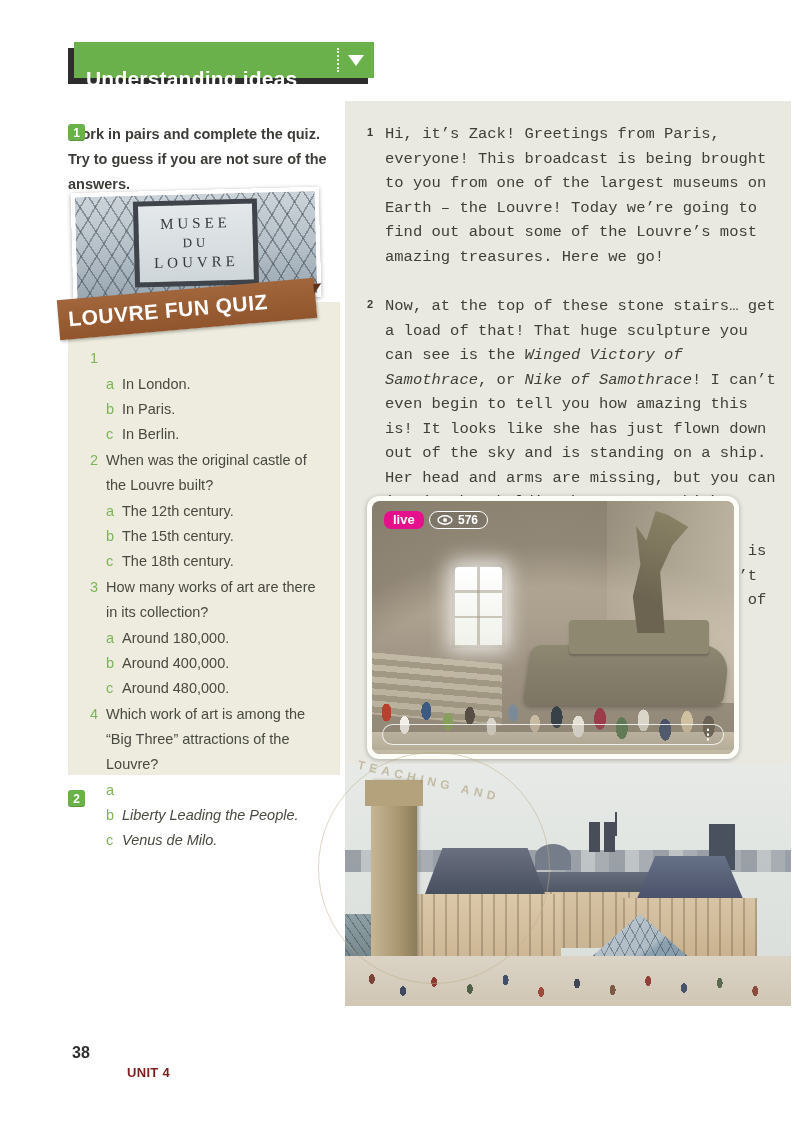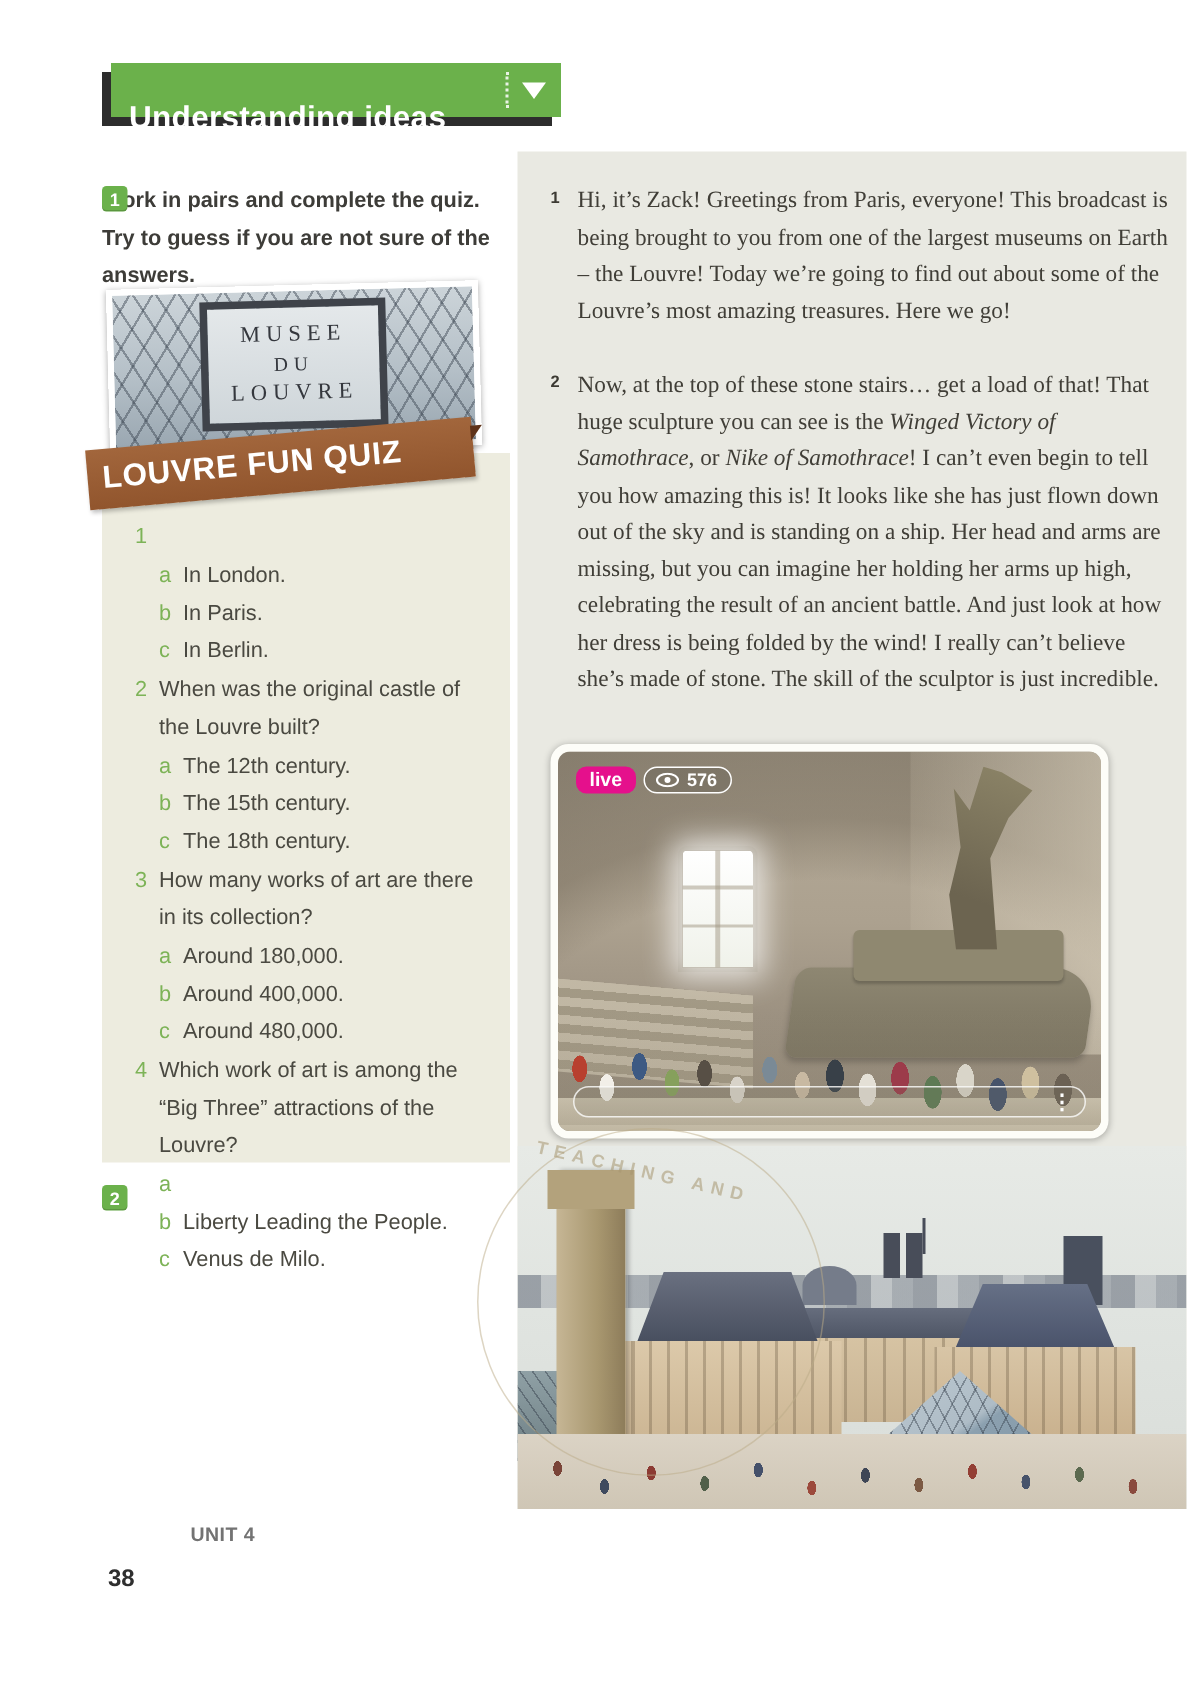--- a/index.html
+++ b/index.html
@@ -48,32 +48,32 @@
   
   .quiz-box { position:absolute; left:68px; top:302px; width:272px; height:473px; background:#edecdf; z-index:1;
               padding:44px 14px 0 22px; }
   .q { margin-bottom:1px; }
   .q-head { display:flex; margin-bottom:1px; }
   .q-num { width:16px; color:#7db357; font-size:14.5px; line-height:25px; flex:none; }
   .q-text { color:#4a4941; font-size:14.5px; line-height:25px; }
   .opt { display:flex; margin-left:16px; }
   .opt-letter { width:16px; color:#7db357; font-size:14.5px; line-height:25px; flex:none; }
   .opt-text { color:#4a4941; font-size:14.5px; line-height:25px; }
-  .opt-text.italic { }
+  .opt-text.italic { font-style:italic; }
 
   
   .footer-pageno { position:absolute; left:72px; top:1044px; font-size:16px; font-weight:bold; color:#2f2f2f; }
-  .footer-unit { position:absolute; left:127px; top:1015px; font-size:13px; font-weight:bold; color:#737373; letter-spacing:0.3px; }
+  .footer-unit { position:absolute; left:127px; top:1065px; font-size:13px; font-weight:bold; color:#7f1d1d; letter-spacing:0.3px; }
 
   
   .passage-panel { position:absolute; left:345px; top:101px; width:446px; height:905px; background:#e9e9e2; }
   .passage-body { position:absolute; left:10px; top:21px; width:424px; }
   .para { display:flex; margin-bottom:25px; }
   .para-num { width:30px; flex:none; font-size:11px; font-weight:bold; color:#3c3a33; padding-top:4px; text-align:center; }
-  .para-text { flex:1; font-family:Liberation Serif, serif; font-size:15.5px; line-height:24.5px; color:#403e37; }
+  .para-text { flex:1; font-family:Liberation Mono, monospace; font-size:15.5px; line-height:24.5px; color:#403e37; }
   .para-text .italic { font-style:italic; }
 
   
   .live-card { position:absolute; left:22px; top:395px; width:372px; height:263px; background:#fdfdf8;
                border-radius:12px; padding:5px; box-shadow:0 1px 5px rgba(0,0,0,0.28); }
   .live-photo { position:relative; width:100%; height:100%; border-radius:8px; overflow:hidden;
                 background:linear-gradient(180deg,#b4aa98 0%, #ad a); }
   .lp-bg { position:absolute; inset:0; background:linear-gradient(180deg,#b5ab99 0%, #aca18f 45%, #9c9181 70%, #8e8474 100%); }
   .lp-arch { position:absolute; inset:0; background:radial-gradient(130% 150% at 50% 118%, rgba(0,0,0,0) 56%, rgba(86,76,61,0.34) 67%, rgba(66,58,46,0.48) 100%); }
   .lp-rightwall { position:absolute; right:0; top:0; width:35%; height:80%;

